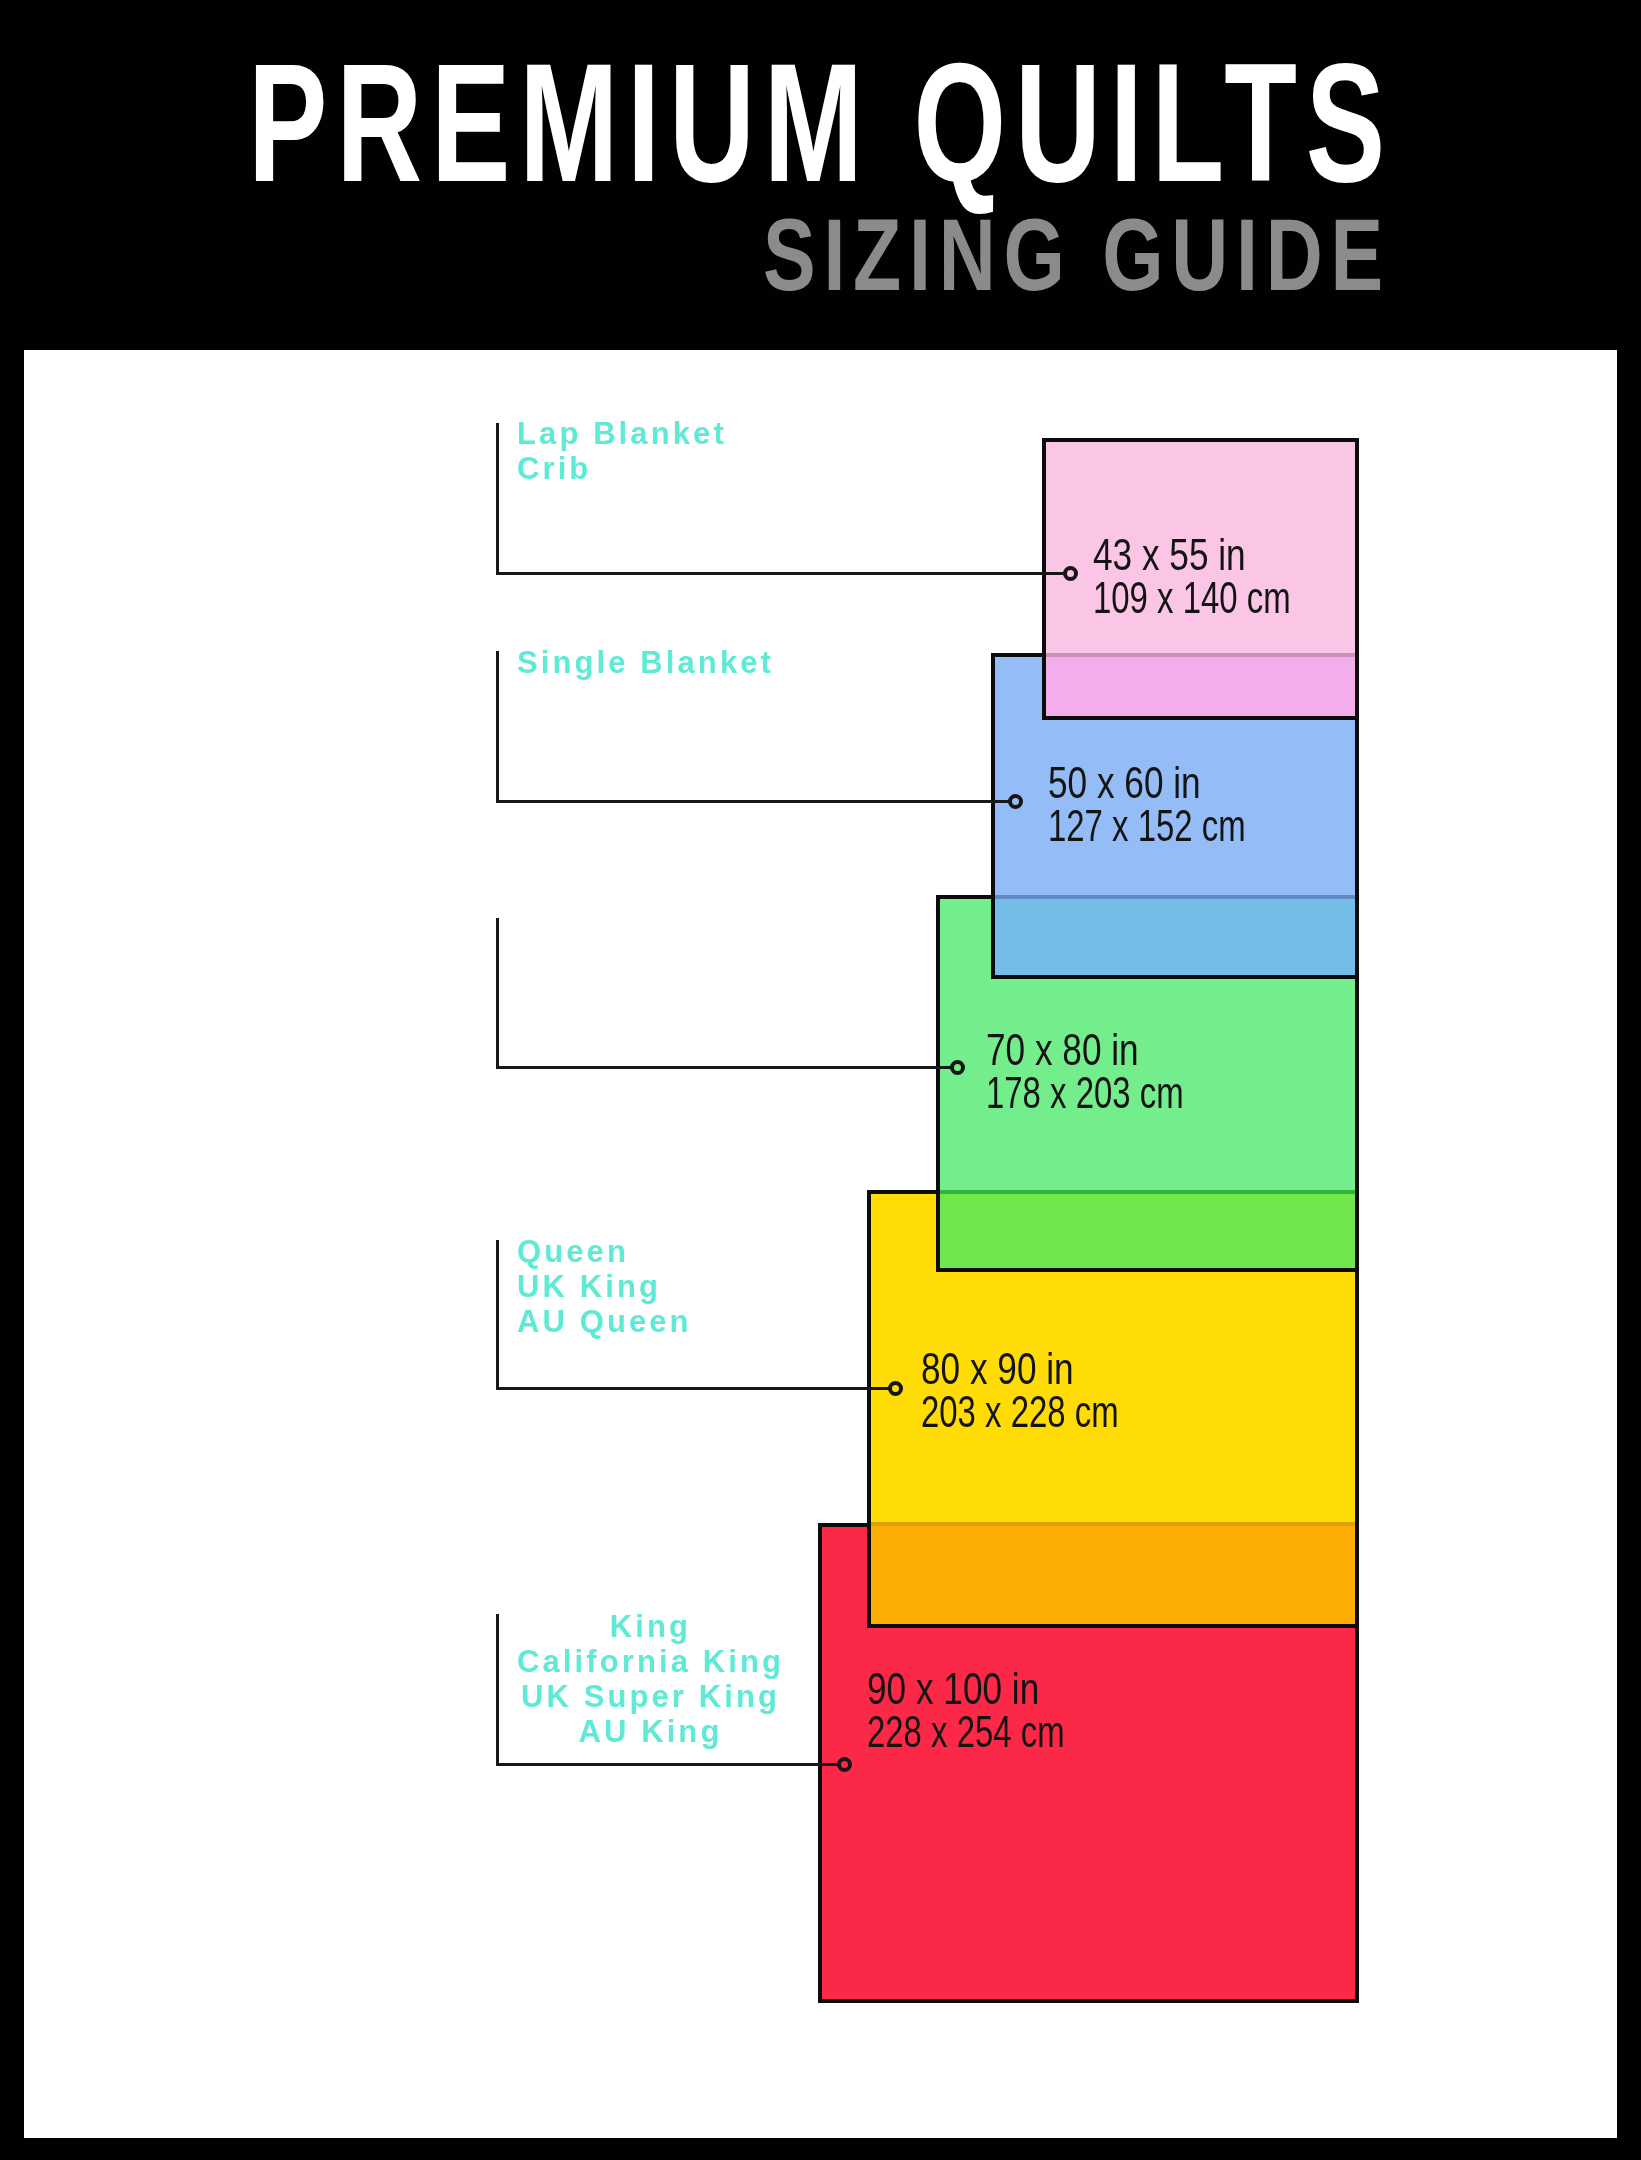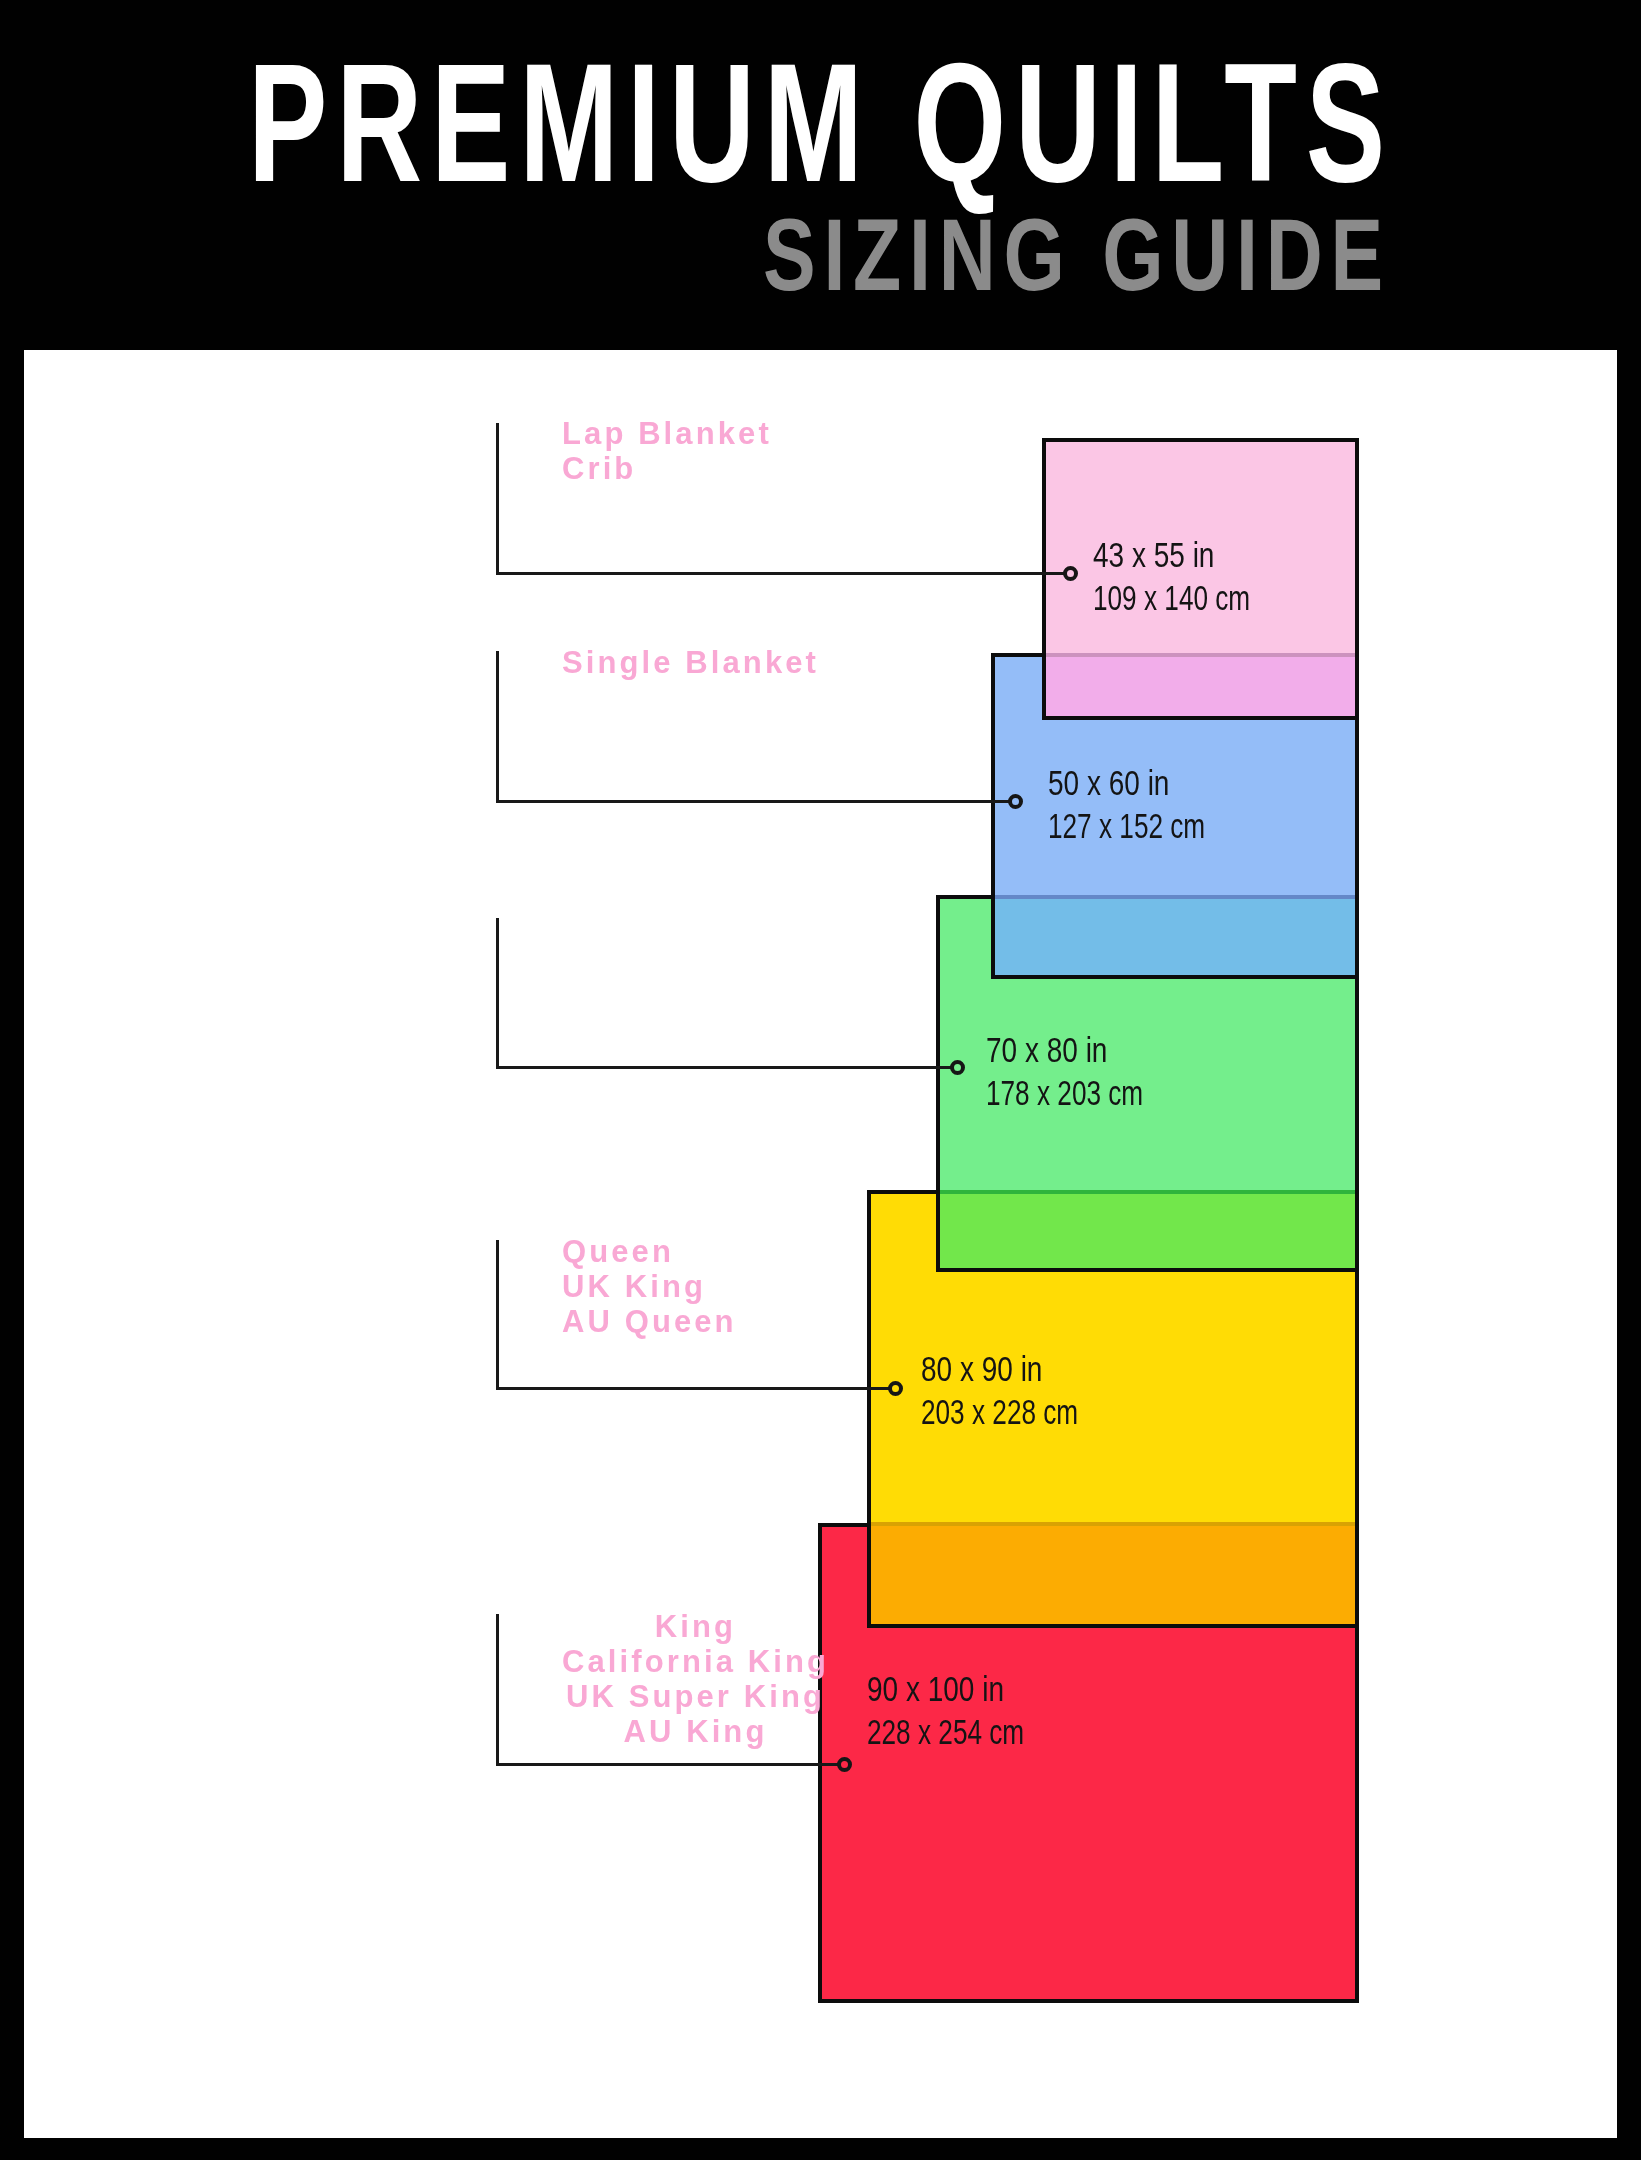--- a/index.html
+++ b/index.html
@@ -1,22 +1,22 @@
 <!DOCTYPE html>
 <html><head>
 <meta charset="utf-8">
 <style>
   html,body{margin:0;padding:0;}
   body{width:1641px;height:2160px;background:#010101;overflow:hidden;
        font-family:"Liberation Sans", sans-serif;}
   .abs{position:absolute;}
   #canvas{position:relative;width:1641px;height:1610px;}
   .lbl{position:absolute;font-weight:bold;font-size:31px;line-height:35px;
-       letter-spacing:3.1px;color:#f9a8d4;white-space:pre;margin-left:45px;}
-  .size{position:absolute;font-size:35px;line-height:43px;color:#141414;white-space:pre;}
+       letter-spacing:3.1px;color:#5eead4;white-space:pre;}
+  .size{position:absolute;font-size:44px;line-height:43px;color:#141414;white-space:pre;}
   .size span{display:inline-block;transform-origin:left top;}
   .sin{transform:scaleX(0.80);}
   .scm{transform:scaleX(0.748);}
   .rect{position:absolute;border:4px solid #0c0c0c;}
   .vline{position:absolute;width:3px;background:#181818;}
   .hline{position:absolute;height:3px;background:#181818;}
   .dot{position:absolute;width:7px;height:7px;border:4.3px solid #161616;
        border-radius:50%;background:transparent;}
 </style>
 </head>

